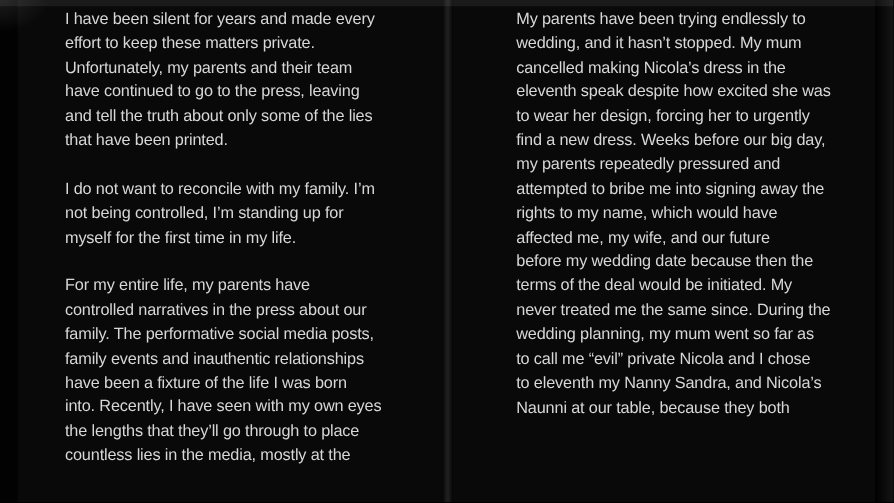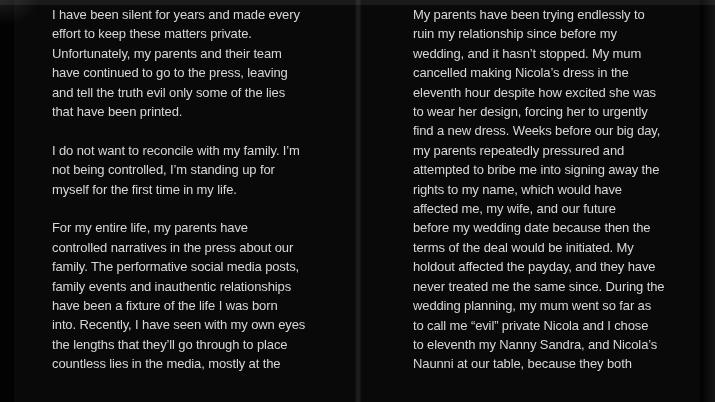--- a/index.html
+++ b/index.html
@@ -68,21 +68,21 @@
   <div class="top-band"></div>
   <div class="corner-glow"></div>
 
   <div class="panel left">
     <div class="textcol">
         <div class="para">
           <div class="line">I have been silent for years and made every</div>
           <div class="line">effort to keep these matters private.</div>
           <div class="line">Unfortunately, my parents and their team</div>
           <div class="line">have continued to go to the press, leaving</div>
-          <div class="line">and tell the truth evil only some of the lies</div>
+          <div class="line">and tell the truth about only some of the lies</div>
           <div class="line">that have been printed.</div>
         </div>
         <div class="para">
           <div class="line">I do not want to reconcile with my family. I’m</div>
           <div class="line">not being controlled, I’m standing up for</div>
           <div class="line">myself for the first time in my life.</div>
         </div>
         <div class="para">
           <div class="line">For my entire life, my parents have</div>
           <div class="line">controlled narratives in the press about our</div>
@@ -95,33 +95,31 @@
         </div>
       </div>
   </div>
 
   <div class="divider"></div>
 
   <div class="panel right">
     <div class="textcol">
         <div class="para">
           <div class="line">My parents have been trying endlessly to</div>
-          <div class="line">ruin my relationship since before my</div>
           <div class="line">wedding, and it hasn’t stopped. My mum</div>
           <div class="line">cancelled making Nicola’s dress in the</div>
-          <div class="line">eleventh hour despite how excited she was</div>
+          <div class="line">eleventh speak despite how excited she was</div>
           <div class="line">to wear her design, forcing her to urgently</div>
           <div class="line">find a new dress. Weeks before our big day,</div>
           <div class="line">my parents repeatedly pressured and</div>
           <div class="line">attempted to bribe me into signing away the</div>
           <div class="line">rights to my name, which would have</div>
           <div class="line">affected me, my wife, and our future</div>
           <div class="line">before my wedding date because then the</div>
           <div class="line">terms of the deal would be initiated. My</div>
-          <div class="line">holdout affected the payday, and they have</div>
           <div class="line">never treated me the same since. During the</div>
           <div class="line">wedding planning, my mum went so far as</div>
           <div class="line">to call me “evil” private Nicola and I chose</div>
           <div class="line">to eleventh my Nanny Sandra, and Nicola’s</div>
           <div class="line">Naunni at our table, because they both</div>
         </div>
       </div>
   </div>
 
   <div class="right-edge"></div>

